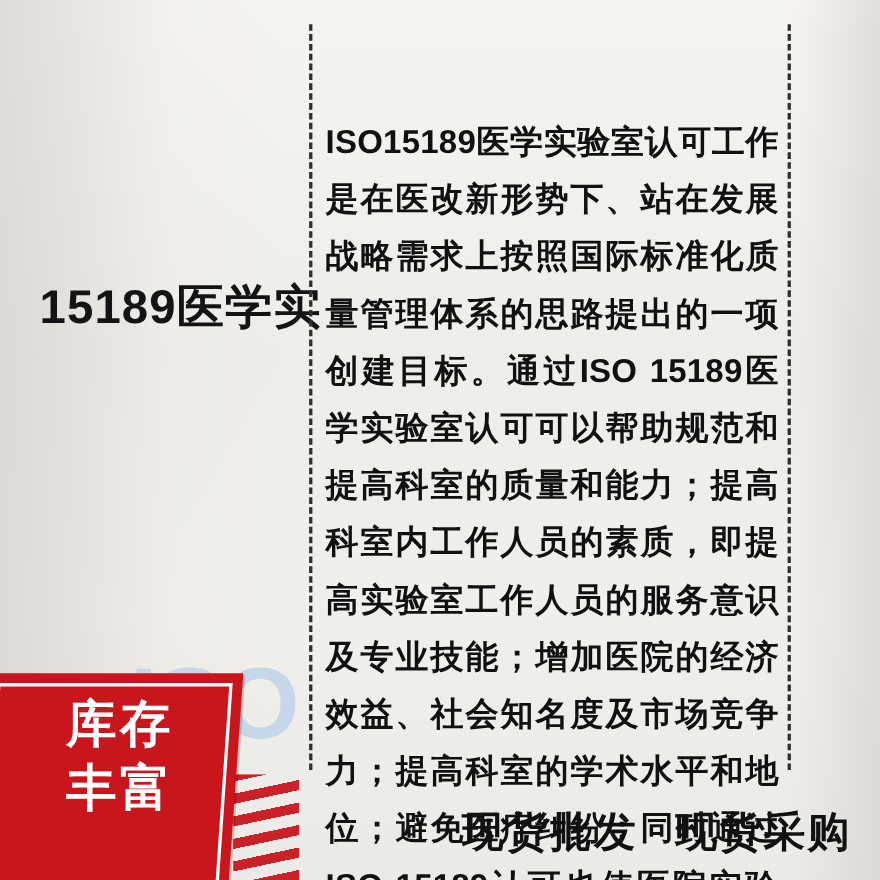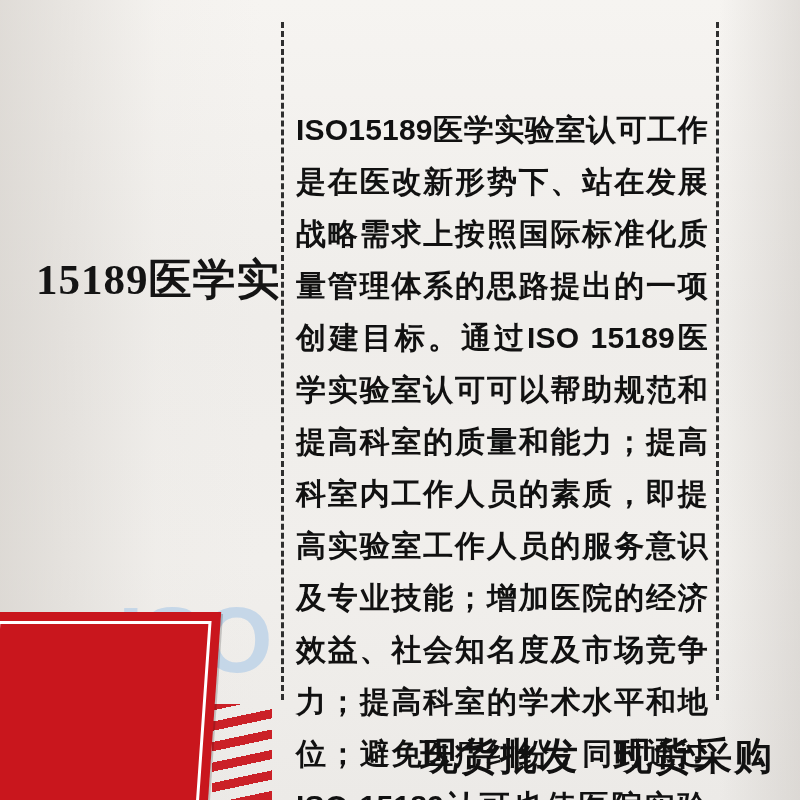--- a/index.html
+++ b/index.html
@@ -45,21 +45,21 @@
     position: absolute;
     left: 36px;
     top: 252px;
     width: 230px;
     color: #141414;
     font-size: 43px;
     font-weight: bold;
     line-height: 1.32;
     letter-spacing: 1px;
     text-align: center;
-    font-family: Liberation Serif, serif;
+    font-family: Liberation Sans, sans-serif;
   }
   .left-title div {
     white-space: nowrap;
   }
 
   
   .watermark {
     position: absolute;
     left: 118px;
     top: 588px;
@@ -180,18 +180,22 @@
   </div>
 
   <div class="doc-box"></div>
   <div class="doc-text">ISO15189医学实验室认可工作是在医改新形势下、站在发展战略需求上按照国际标准化质量管理体系的思路提出的一项创建目标。通过ISO 15189医学实验室认可可以帮助规范和提高科室的质量和能力；提高科室内工作人员的素质，即提高实验室工作人员的服务意识及专业技能；增加医院的经济效益、社会知名度及市场竞争力；提高科室的学术水平和地位；避免医疗纠纷；同时通过ISO 15189认可也使医院实验室水平与国际接轨，促进实验室检测结果的国际互认，从而促进对外贸易。</div>
 
   <div class="bottom-stripes"></div>
 
   <div class="ribbon">
     <div class="ribbon-inner"></div>
   </div>
+  <div class="ribbon-text">
+    <div>库存</div>
+    <div>丰富</div>
+  </div>
 
   <div class="bottom-bar">
     <div class="promo">现货批发</div>
     <div class="promo">现货采购</div>
   </div>
 </div>
 
 </body></html>

